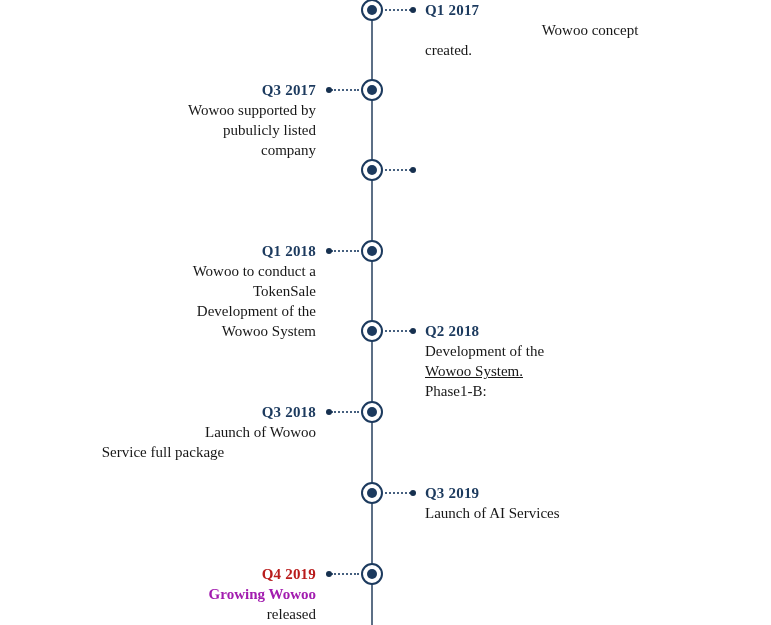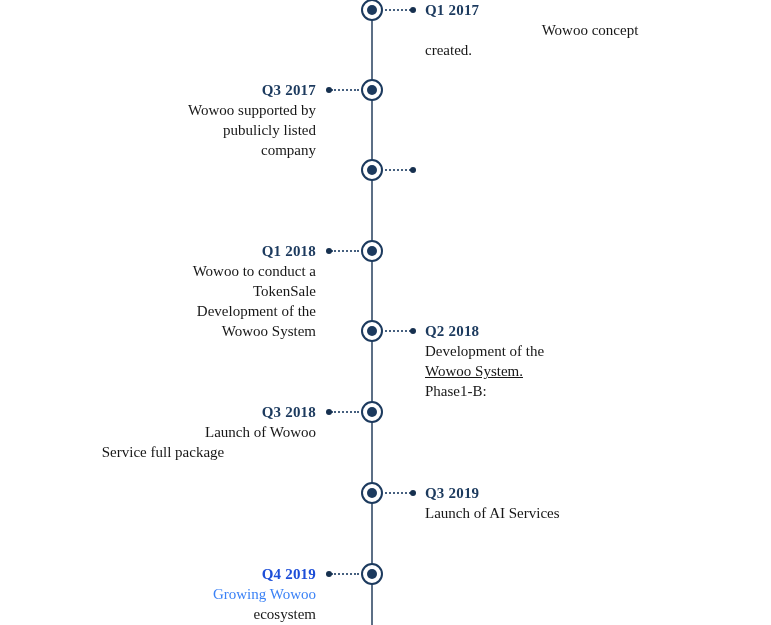--- a/index.html
+++ b/index.html
@@ -177,17 +177,17 @@
     <div class="tip right" style="top: 493px;"></div>
     <div class="node" style="top: 493px;"></div>
     <div class="entry right" style="top: 483px;">
       <div class="entry-title" style="color: rgb(28, 58, 94);">Q3 2019</div>
       <div class="entry-line" style="color: rgb(23, 23, 23);">Launch of AI Services</div>
     </div>
     <div class="connector left" style="top: 574px; border-top-color: rgb(70, 96, 127);"></div>
     <div class="tip left" style="top: 574px;"></div>
     <div class="node" style="top: 574px;"></div>
     <div class="entry left" style="top: 564px;">
-      <div class="entry-title" style="color: #1d4ed8; text-align: right;">Q4 2019</div>
-      <div class="entry-line" style="color: #3b82f6;">Growing Wowoo</div>
-      <div class="entry-line" style="color: rgb(23, 23, 23);">ecosystem</div>
+      <div class="entry-title" style="color: #b91c1c; text-align: right;">Q4 2019</div>
+      <div class="entry-line" style="color: #a21caf; font-weight: bold;">Growing Wowoo</div>
+      <div class="entry-line" style="color: rgb(23, 23, 23);">released</div>
     </div>
   </div>
 
 </body></html>

